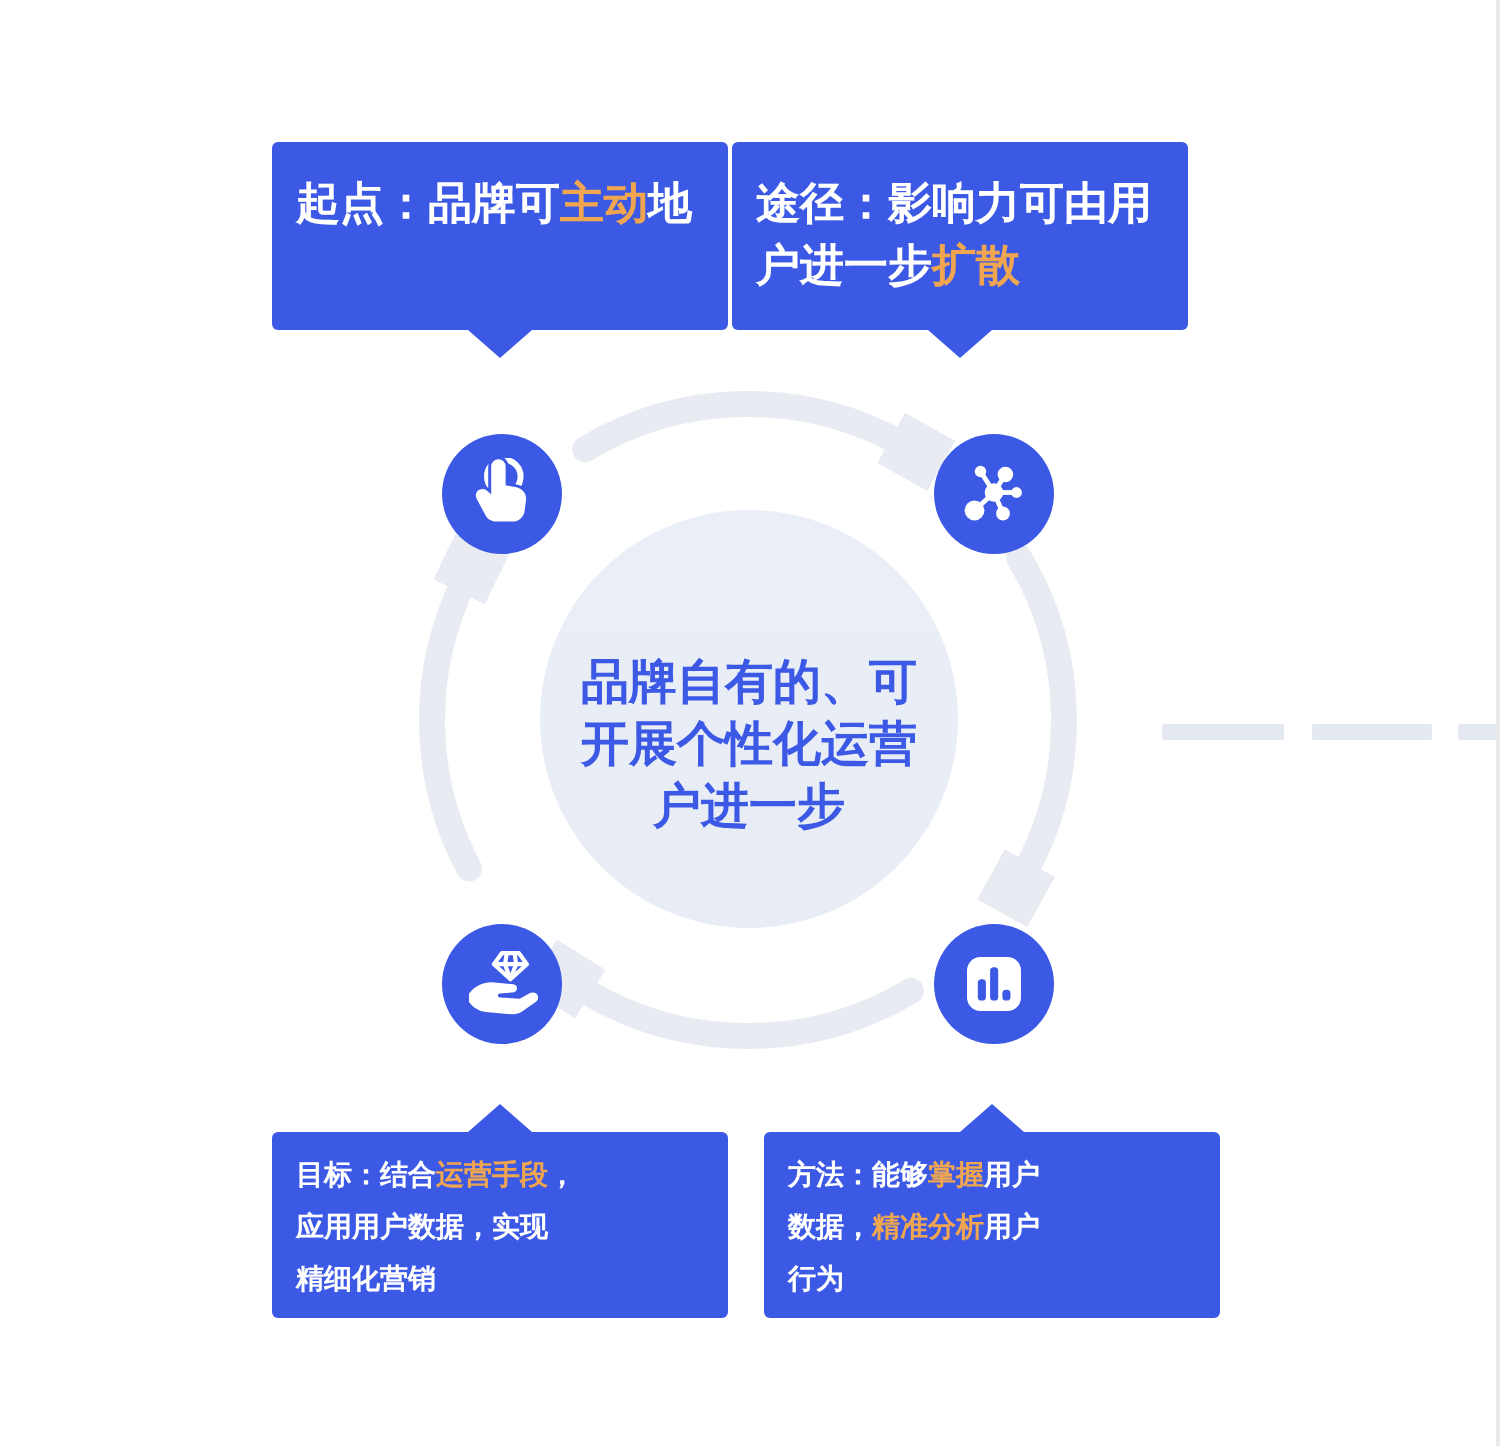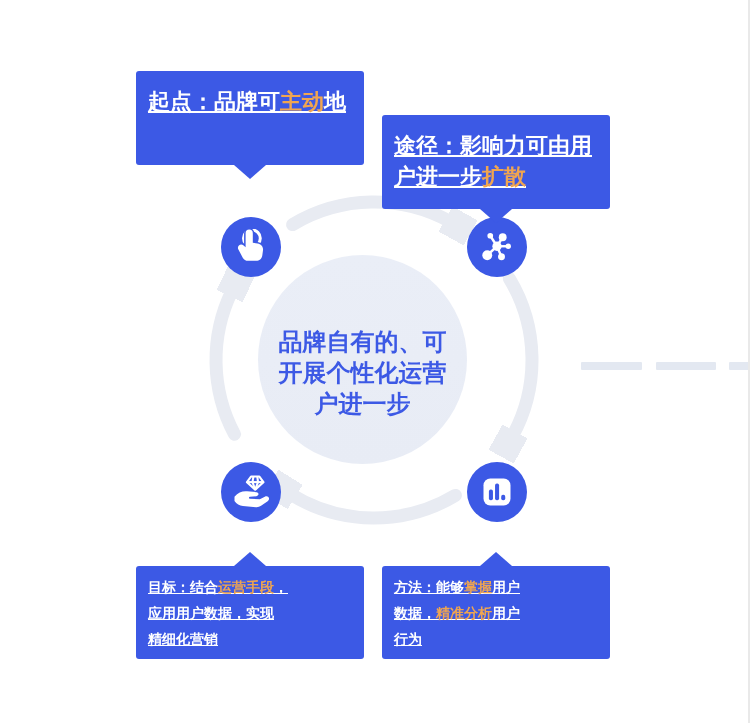--- a/index.html
+++ b/index.html
@@ -20,21 +20,21 @@
     width:750px;height:723px;
     margin:0 auto;
     background:#ffffff;
     overflow:hidden;
   }
   
   .cycle-svg{position:absolute;left:0;top:0;width:750px;height:723px;pointer-events:none;}
   .cycle-svg path{stroke:var(--arc-gray);stroke-width:13;fill:none;stroke-linecap:round;}
   
   .center-circle{
-    position:absolute;left:258px;top:255px;width:209px;height:209px;
+    position:absolute;left:270px;top:255px;width:209px;height:209px;
     border-radius:50%;
     background:linear-gradient(180deg,#EAEEF7 0%,#E8ECF5 100%);
     display:flex;align-items:center;justify-content:center;
   }
   .center-text{
     color:var(--primary-blue);
     font-weight:700;font-size:24px;line-height:31px;
     text-align:center;
     transform:translateY(13px);
     white-space:nowrap;
@@ -64,27 +64,27 @@
     border-left:16px solid transparent;
     border-right:16px solid transparent;
   }
   .callout.tail-bottom .tail{
     bottom:-14px;border-top:14px solid var(--primary-blue);
   }
   .callout.tail-top .tail{
     top:-14px;border-bottom:14px solid var(--primary-blue);
   }
   .callout-text{padding:15px 6px 15px 12px;}
-  .callout-line{white-space:nowrap;text-decoration:underline;}
+  .callout-line{white-space:nowrap;}
   .callout.two-line .callout-line{font-size:22px;line-height:31px;}
   .callout.three-line .callout-text{padding:8px 6px 8px 12px;}
   .callout.three-line .callout-line{font-size:14px;line-height:26px;}
   .callout .hl{color:var(--highlight-orange);}
   .callout-tl{left:136px;top:71px;height:94px;}
-  .callout-tr{left:382px;top:71px;height:94px;margin-top:44px;}
+  .callout-tr{left:366px;top:71px;height:94px;}
   .callout-bl{left:136px;top:566px;height:93px;}
   .callout-br{left:382px;top:566px;height:93px;}
   
   .dash-row{position:absolute;left:581px;top:362px;height:8px;display:flex;}
   .dash{background:var(--dash-gray);height:8px;border-radius:1px;}
   .dash-1{width:61px;margin-right:14px;}
   .dash-2{width:60px;margin-right:13px;}
   .dash-3{width:21px;}
   
   .page-edge{position:absolute;right:0;top:0;width:2px;height:723px;background:#E9E9E9;}

